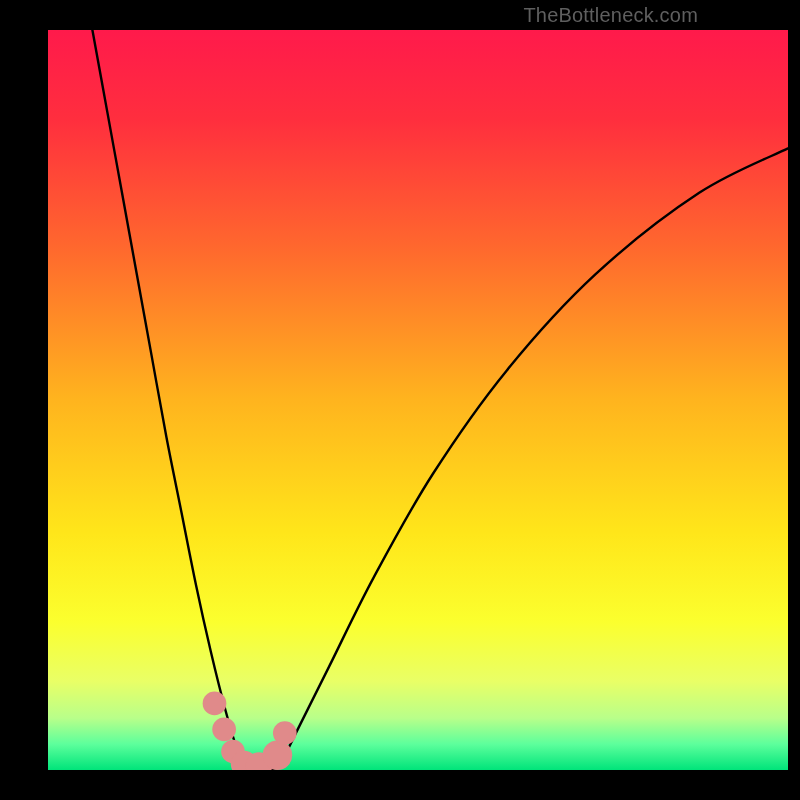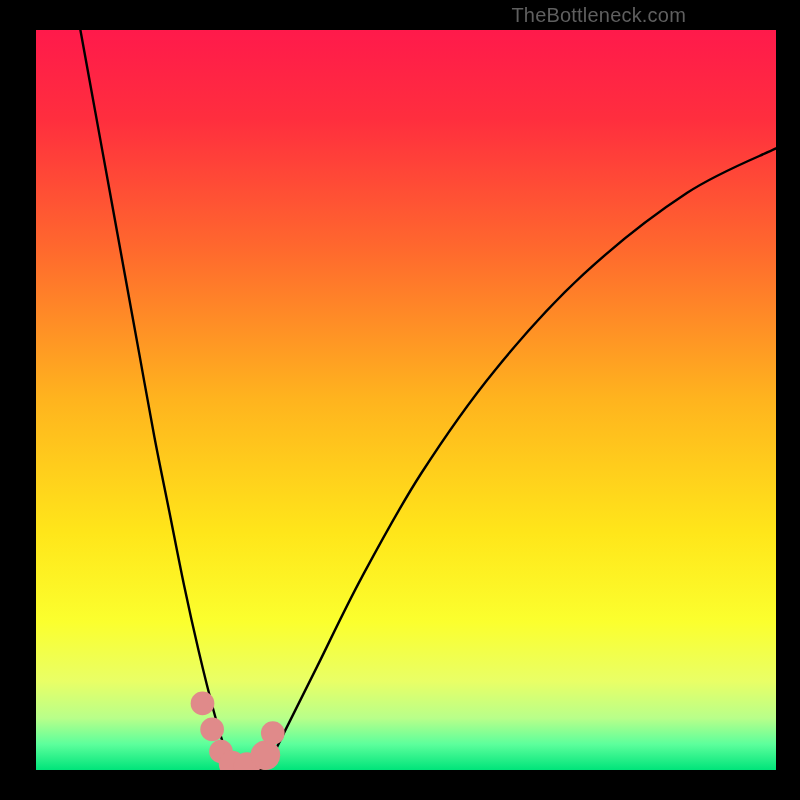--- a/index.html
+++ b/index.html
@@ -5,21 +5,21 @@
   html, body {
     margin: 0;
     padding: 0;
     width: 800px;
     height: 800px;
     background: #000;
     overflow: hidden;
   }
   .frame {
     position: absolute;
-    left: 0;
+    left: 12px;
     top: 0;
     width: 696px;
     height: 800px;
     background: #000;
   }
   .plot-area {
     position: absolute;
     left: 36px;
     top: 30px;
     width: 740px;

